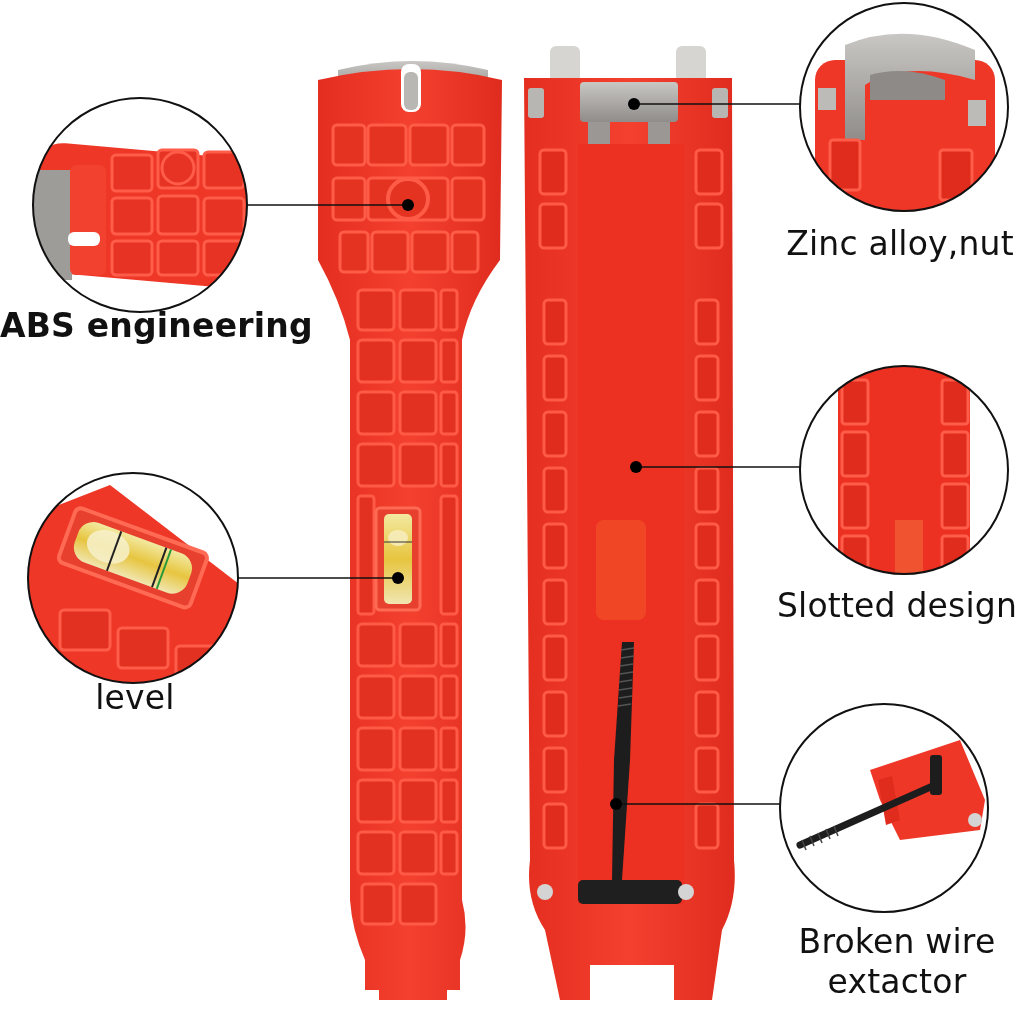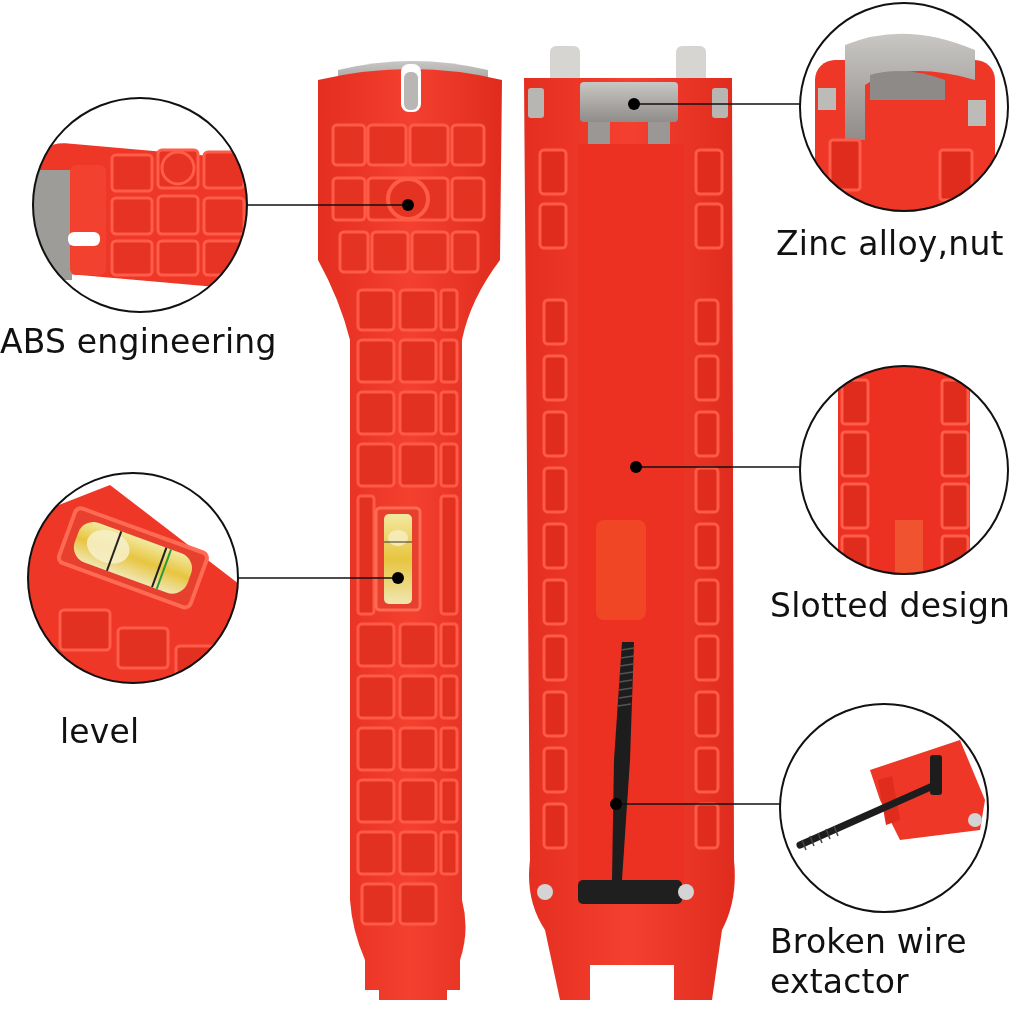--- a/index.html
+++ b/index.html
@@ -1,20 +1,20 @@
 <!DOCTYPE html>
 <html><head>
 <meta charset="utf-8">
 <style>
   html, body { margin: 0; padding: 0; background: #ffffff; }
   body { width: 1024px; height: 1023px; position: relative; overflow: hidden; font-family: "DejaVu Sans", "Liberation Sans", sans-serif; }
   .stage { position: absolute; left: 0; top: 0; width: 1024px; height: 1023px; }
   .label {
     position: absolute; color: #111; font-size: 33px; line-height: 40px;
-    text-align: left; white-space: nowrap; letter-spacing: 0.2px;
+    text-align: center; white-space: nowrap; letter-spacing: 0.2px;
   }
   svg { position: absolute; left: 0; top: 0; }
 </style>
 </head>
 <body>
 
 <div class="stage">
 
 <svg width="1024" height="1023" viewBox="0 0 1024 1023">
   <defs>
@@ -288,25 +288,25 @@
   </g>
   <g fill="#000">
     <circle cx="408" cy="205" r="6"></circle>
     <circle cx="398" cy="578" r="6"></circle>
     <circle cx="634" cy="104" r="6"></circle>
     <circle cx="636" cy="467" r="6"></circle>
     <circle cx="616" cy="804" r="6"></circle>
   </g>
 </svg>
 
-<div class="label" style="left:0;top:322px;width:285px;">
+<div class="label" style="left:0;top:306px;width:285px;font-weight:bold;">
   <div>ABS engineering</div>
 </div>
 
-<div class="label" style="left:60px;top:712px;width:150px;">
+<div class="label" style="left:60px;top:678px;width:150px;">
   <div>level</div>
 </div>
 
 <div class="label" style="left:776px;top:224px;width:248px;">
   <div>Zinc alloy,nut</div>
 </div>
 
 <div class="label" style="left:770px;top:922px;width:254px;">
   <div>Broken wire</div>
   <div>extactor</div>

